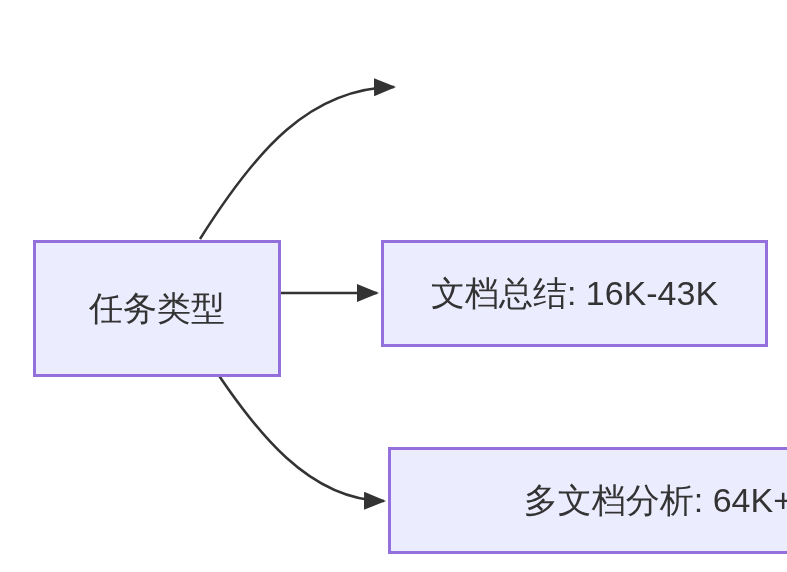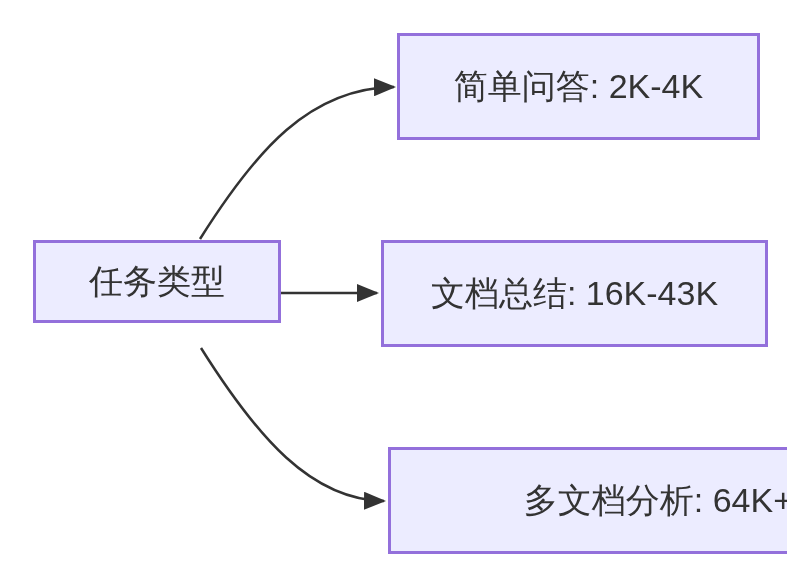--- a/index.html
+++ b/index.html
@@ -40,21 +40,21 @@
     border: 3px solid var(--node-border);
     display: flex;
     align-items: center;
     justify-content: center;
     font-size: 34px;
     color: var(--text);
     text-align: center;
     white-space: nowrap;
     line-height: 1.2;
   }
-  .node-task    { left: 33px;  top: 240px; width: 248px; height: 83px; }
+  .node-task    { left: 33px;  top: 240px; width: 248px; height: 137px; }
   .node-qa      { left: 397px; top: 33px;  width: 363px; height: 107px; }
   .node-doc     { left: 381px; top: 240px; width: 387px; height: 107px; }
   .node-multi   { left: 388px; top: 447px; width: 408px; height: 107px; justify-content: flex-end; }
 </style>
 </head>
 <body>
 
 <div class="canvas">
 
   <svg class="edges-layer" viewBox="0 0 787 572" xmlns="http://www.w3.org/2000/svg">
@@ -65,23 +65,20 @@
     </defs>
     <path class="edge" d="M 200 239 C 256 150 310 88 394 87" marker-end="url(#arrow)"></path>
     <path class="edge" d="M 281 293 L 377 293" marker-end="url(#arrow)"></path>
     <path class="edge" d="M 201 348 C 257 437 311 500 384 501" marker-end="url(#arrow)"></path>
   </svg>
 
   <div class="node node-task">
     <span>任务类型</span>
   </div>
 
-  <div class="node node-qa">
-    <span>简单问答: 2K-4K</span>
-  </div>
 
   <div class="node node-doc">
     <span>文档总结: 16K-43K</span>
   </div>
 
   <div class="node node-multi">
     <span>多文档分析: 64K+</span>
   </div>
 
 </div>

